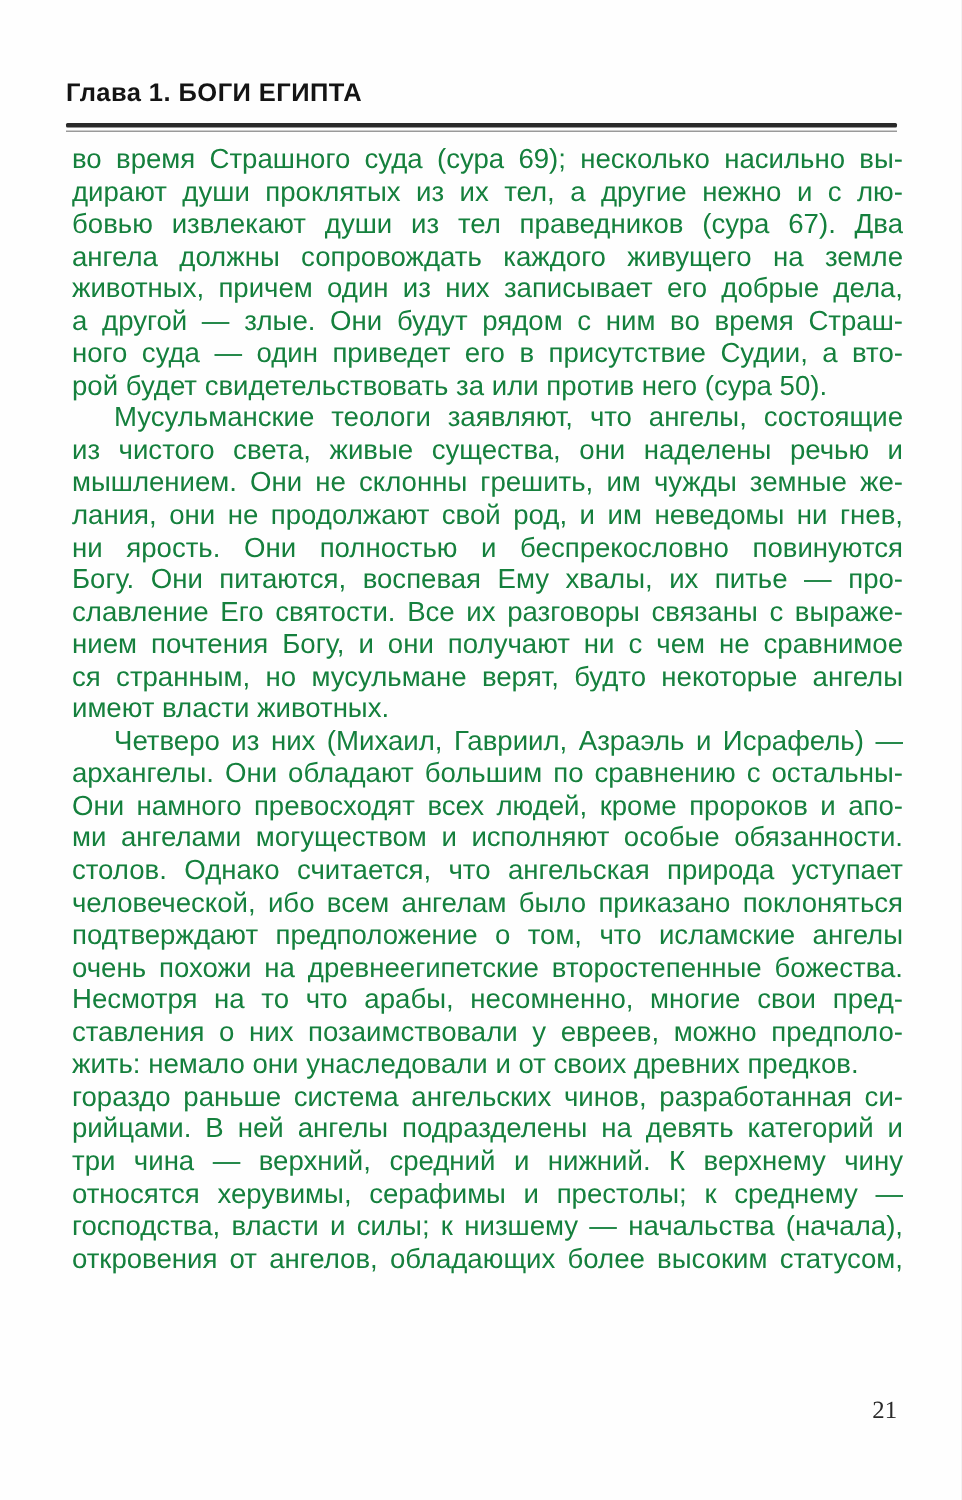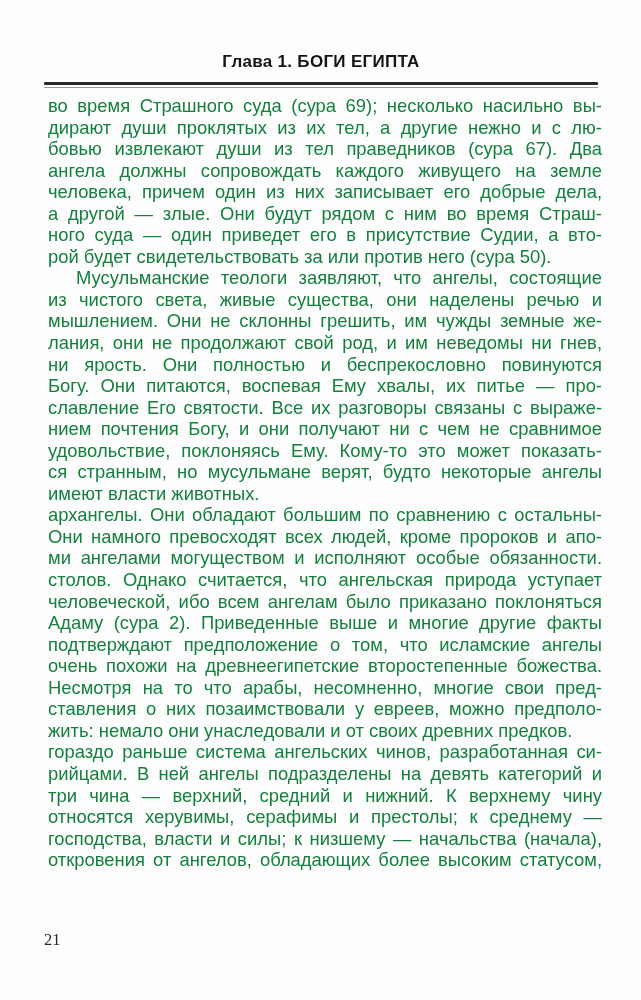--- a/index.html
+++ b/index.html
@@ -15,21 +15,21 @@
     background: #fefefe;
     color: #1c1c1c;
     overflow: hidden;
     box-sizing: border-box;
   }
   .chapter-header {
     position: absolute;
     top: 52px;
     left: 44px;
     width: 554px;
-    text-align: center;
+    text-align: left;
     font-family: "Liberation Sans", sans-serif;
     font-weight: bold;
     font-size: 17px;
     letter-spacing: 0.3px;
     color: #141414;
   }
   .header-rule {
     position: absolute;
     top: 82px;
     left: 44px;
@@ -66,21 +66,21 @@
     text-indent: 28px;
   }
   .text-line.last-line {
     text-align-last: left;
   }
   .page-number {
     position: absolute;
     top: 930px;
     left: 44px;
     width: 554px;
-    text-align: left;
+    text-align: right;
     font-family: "Liberation Serif", serif;
     font-size: 16.5px;
     color: #2a2a2a;
   }
 </style>
 </head>
 <body>
 
 <div class="page">
 
@@ -89,41 +89,40 @@
   <div class="header-rule">
     <div class="rule-thick"></div>
     <div class="rule-thin"></div>
   </div>
 
   <div class="body-text" id="text-block">
       <div class="text-line">во время Страшного суда (сура 69); несколько насильно вы-</div>
       <div class="text-line">дирают души проклятых из их тел, а другие нежно и с лю-</div>
       <div class="text-line">бовью извлекают души из тел праведников (сура 67). Два</div>
       <div class="text-line">ангела должны сопровождать каждого живущего на земле</div>
-      <div class="text-line">человека, причем один из них записывает его добрые дела,</div>
+      <div class="text-line">животных, причем один из них записывает его добрые дела,</div>
       <div class="text-line">а другой — злые. Они будут рядом с ним во время Страш-</div>
       <div class="text-line">ного суда — один приведет его в присутствие Судии, а вто-</div>
       <div class="text-line last-line">рой будет свидетельствовать за или против него (сура 50).</div>
       <div class="text-line first-indented">Мусульманские теологи заявляют, что ангелы, состоящие</div>
       <div class="text-line">из чистого света, живые существа, они наделены речью и</div>
       <div class="text-line">мышлением. Они не склонны грешить, им чужды земные же-</div>
       <div class="text-line">лания, они не продолжают свой род, и им неведомы ни гнев,</div>
       <div class="text-line">ни ярость. Они полностью и беспрекословно повинуются</div>
       <div class="text-line">Богу. Они питаются, воспевая Ему хвалы, их питье — про-</div>
       <div class="text-line">славление Его святости. Все их разговоры связаны с выраже-</div>
       <div class="text-line">нием почтения Богу, и они получают ни с чем не сравнимое</div>
-      <div class="text-line">удовольствие, поклоняясь Ему. Кому-то это может показать-</div>
       <div class="text-line">ся странным, но мусульмане верят, будто некоторые ангелы</div>
       <div class="text-line last-line">имеют власти животных.</div>
+      <div class="text-line first-indented">Четверо из них (Михаил, Гавриил, Азраэль и Исрафель) —</div>
       <div class="text-line">архангелы. Они обладают большим по сравнению с остальны-</div>
       <div class="text-line">Они намного превосходят всех людей, кроме пророков и апо-</div>
       <div class="text-line">ми ангелами могуществом и исполняют особые обязанности.</div>
       <div class="text-line">столов. Однако считается, что ангельская природа уступает</div>
       <div class="text-line">человеческой, ибо всем ангелам было приказано поклоняться</div>
-      <div class="text-line">Адаму (сура 2). Приведенные выше и многие другие факты</div>
       <div class="text-line">подтверждают предположение о том, что исламские ангелы</div>
       <div class="text-line">очень похожи на древнеегипетские второстепенные божества.</div>
       <div class="text-line">Несмотря на то что арабы, несомненно, многие свои пред-</div>
       <div class="text-line">ставления о них позаимствовали у евреев, можно предполо-</div>
       <div class="text-line last-line">жить: немало они унаследовали и от своих древних предков.</div>
       <div class="text-line">гораздо раньше система ангельских чинов, разработанная си-</div>
       <div class="text-line">рийцами. В ней ангелы подразделены на девять категорий и</div>
       <div class="text-line">три чина — верхний, средний и нижний. К верхнему чину</div>
       <div class="text-line">относятся херувимы, серафимы и престолы; к среднему —</div>
       <div class="text-line">господства, власти и силы; к низшему — начальства (начала),</div>

